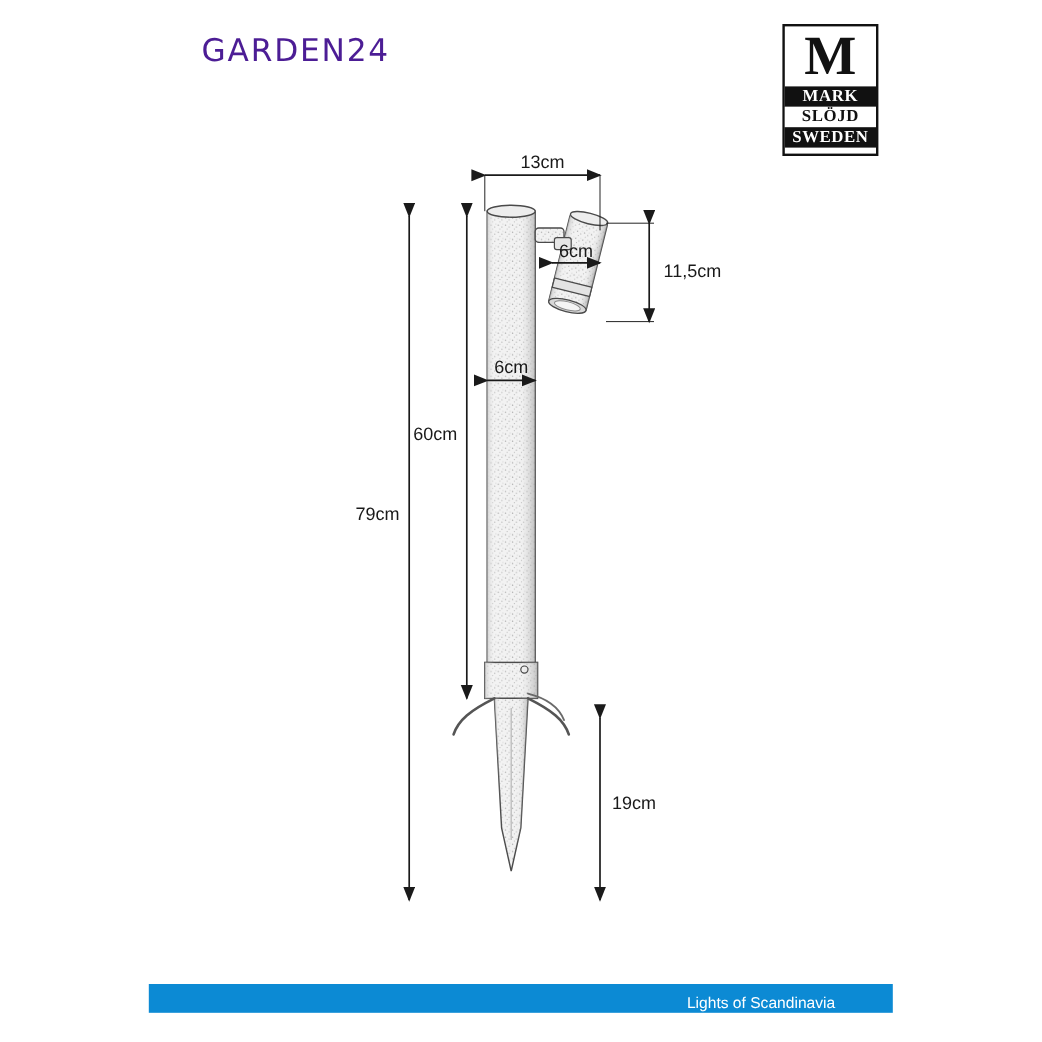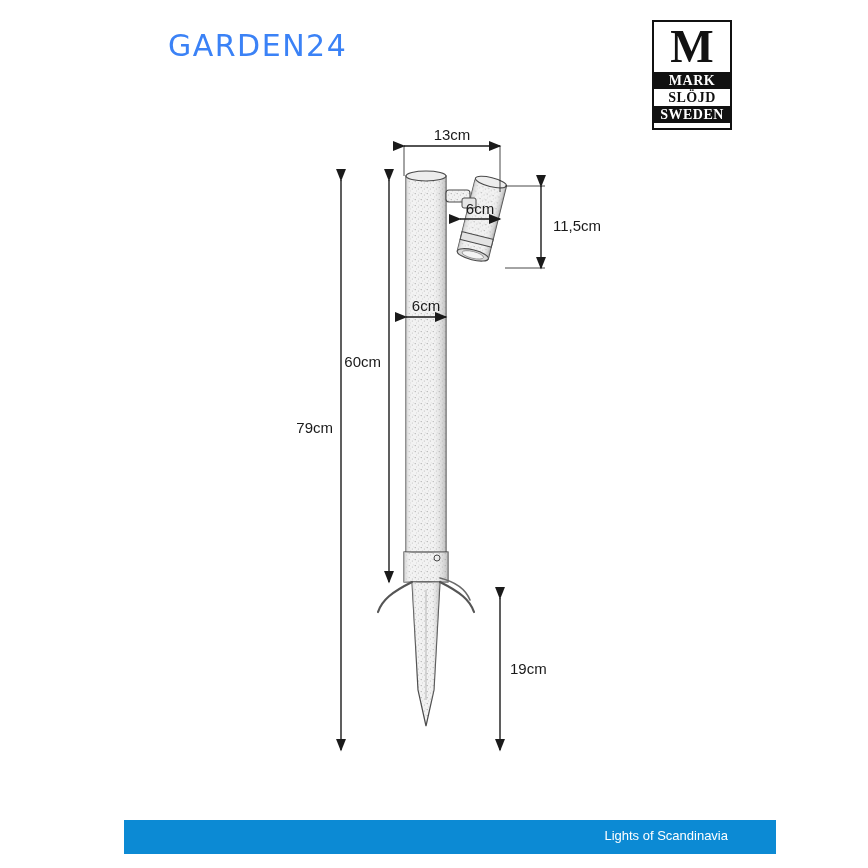--- a/index.html
+++ b/index.html
@@ -20,23 +20,23 @@
     left: 0; top: 0;
     width: 868px;
     height: 868px;
   }
 
   
   .product-title {
     position: absolute;
     left: 168px;
     top: 28px;
-    font-size: 30px;
+    font-size: 26px;
     letter-spacing: 1.5px;
-    color: #3b82f6;
+    color: #4c1d95;
     font-family: "DejaVu Sans", sans-serif;
     font-weight: 400;
     white-space: nowrap;
   }
 
   
   .brand-logo {
     position: absolute;
     left: 652px;
     top: 20px;
@@ -90,23 +90,22 @@
   .drawing svg {
     display: block;
   }
 
   
   .footer-bar {
     position: absolute;
     left: 124px;
     top: 820px;
     width: 620px;
-    height: 34px;
+    height: 24px;
     background: #0c8ad4;
-    padding-left: 32px;
   }
   .footer-text {
     position: absolute;
     right: 48px;
     top: 0;
     height: 32px;
     line-height: 32px;
     font-size: 13px;
     color: #ffffff;
     font-family: "Liberation Sans", sans-serif;

